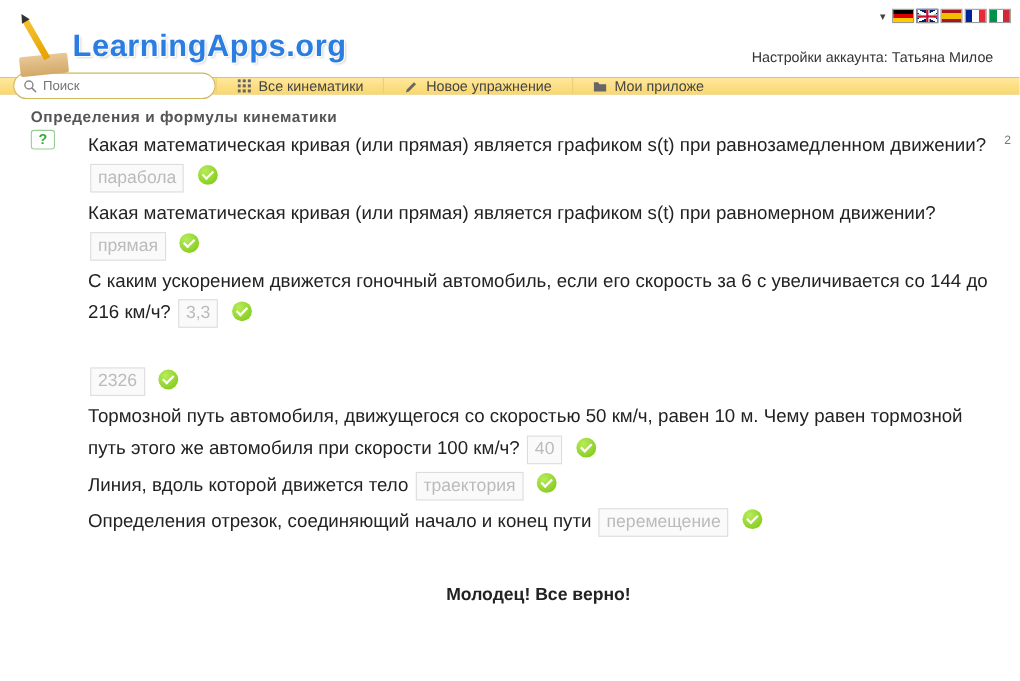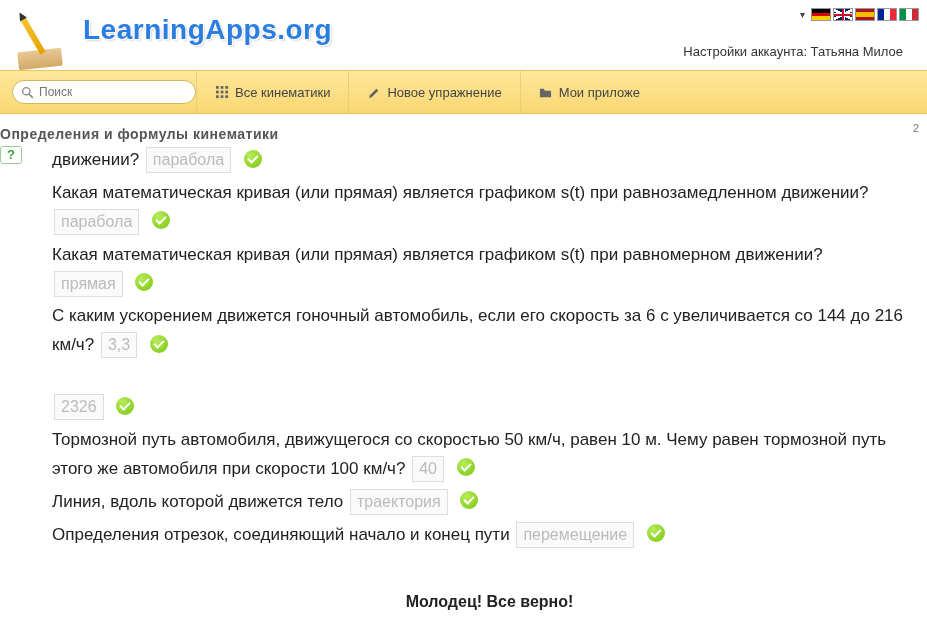--- a/index.html
+++ b/index.html
@@ -1,43 +1,43 @@
 <!DOCTYPE html>
 <html><head>
 <meta charset="utf-8">
 <style>
 *{box-sizing:border-box;margin:0;padding:0}
 body{font-family:Arial,Helvetica,sans-serif;font-size:14px;color:#333;background:#fff;width:927px;height:619px;overflow:hidden;position:relative}
 .header{padding:8px 12px 0;position:relative;height:70px}
-.logo-wrap{display:flex;align-items:flex-start;gap:21px}
+.logo-wrap{display:flex;align-items:center;gap:4px}
 .logo-img{width:50px;height:62px;position:relative}
 .pencil{position:absolute;width:6px;height:40px;background:linear-gradient(#f4c430,#e8a000);transform:rotate(-30deg);left:18px;top:8px;border-radius:2px 2px 0 0}
 .pencil::before{content:"";position:absolute;top:-7px;left:-1px;width:0;height:0;border-left:4px solid transparent;border-right:4px solid transparent;border-bottom:8px solid #333}
 .ruler{position:absolute;width:44px;height:18px;background:linear-gradient(#e8c896,#d2a968);bottom:2px;left:6px;transform:rotate(-6deg);border-radius:2px}
 .logo-text{font-size:28px;font-weight:bold;color:#2a7de1;text-shadow:1px 1px 0 #fff,2px 2px 2px rgba(0,0,0,.15);letter-spacing:.5px;margin-top:6px}
 .flags{position:absolute;right:8px;top:8px;display:flex;gap:2px;align-items:center}
 .flag{width:20px;height:13px;border:1px solid #999;cursor:pointer;display:inline-block}
 .flag-de{background:linear-gradient(#000 33%,#d00 33% 66%,#fc0 66%)}
 .flag-en{background:#012169;position:relative;overflow:hidden}
 .flag-en::before{content:"";position:absolute;inset:0;background:linear-gradient(26deg,transparent 42%,#fff 42% 58%,transparent 58%),linear-gradient(-26deg,transparent 42%,#fff 42% 58%,transparent 58%),linear-gradient(#fff,#fff) center/100% 3px no-repeat,linear-gradient(#fff,#fff) center/3px 100% no-repeat}
 .flag-en::after{content:"";position:absolute;inset:0;background:linear-gradient(#c8102e,#c8102e) center/100% 2px no-repeat,linear-gradient(#c8102e,#c8102e) center/2px 100% no-repeat}
 .flag-es{background:linear-gradient(#aa151b 25%,#f1bf00 25% 75%,#aa151b 75%)}
 .flag-fr{background:linear-gradient(90deg,#002395 33%,#fff 33% 66%,#ed2939 66%)}
 .flag-it{background:linear-gradient(90deg,#009246 33%,#fff 33% 66%,#ce2b37 66%)}
 .drop-arrow{font-size:10px;color:#444;margin-right:4px;cursor:pointer}
 .account{position:absolute;right:24px;top:44px;font-size:13px;color:#333}
-.navbar{background:linear-gradient(#ffe79c,#f9d871);border-top:1px solid #e6c45e;border-bottom:1px solid #e6c45e;height:44px;display:flex;align-items:stretch;padding-left:12px}
+.navbar{background:linear-gradient(#ffe79c,#f9d871);border-top:1px solid #e6c45e;border-bottom:1px solid #e6c45e;height:16px;display:flex;align-items:stretch;padding-left:12px}
 .search-wrap{display:flex;align-items:center;padding:4px 0}
 .search{background:#fff;border:1px solid #d0b85e;border-radius:14px;height:24px;display:flex;align-items:center;padding:0 8px;width:184px}
 .search-icon{width:13px;height:13px;margin-right:5px}
 .search-icon svg{display:block}
 .search input{border:none;outline:none;font-size:12px;width:140px;color:#888;background:transparent}
 .nav-item{display:flex;align-items:center;gap:6px;padding:0 18px;border-left:1px solid #e8cf7a;color:#444;font-size:13px;cursor:pointer}
 .nav-icon{width:14px;height:14px;display:inline-flex;align-items:center;justify-content:center;color:#666}
-.content{padding:8px 0 0}
+.content{padding:8px 28px 0}
 .page-title{font-size:14px;font-weight:bold;color:#555;letter-spacing:.5px;margin:4px 0 4px}
 .count{position:absolute;right:8px;top:122px;font-size:11px;color:#777}
 .exercise{padding-left:52px;position:relative;font-size:17px;line-height:1.7;color:#222}
 .hint-icon{position:absolute;left:0;top:0;width:22px;height:18px;background:#fff;border:1px solid #9c9;border-radius:3px;display:flex;align-items:center;justify-content:center;cursor:pointer}
 .hint-icon span{color:#3a3;font-weight:bold;font-size:13px}
 .qline{margin-bottom:4px}
 .ans{display:inline-block;border:1px solid #ddd;background:#fafafa;color:#bbb;padding:0 6px;height:26px;line-height:24px;font-size:16px;vertical-align:baseline;margin:0 2px}
 .tick{display:inline-flex;width:18px;height:18px;background:radial-gradient(circle at 35% 30%,#b7ec5a,#7ac40e);border-radius:50%;vertical-align:middle;margin-left:6px;align-items:center;justify-content:center;position:relative;top:-2px}
 .tick::after{content:"";width:8px;height:4px;border-left:2px solid #fff;border-bottom:2px solid #fff;transform:rotate(-45deg);margin-top:-2px}
 .congrats{text-align:center;font-size:16px;font-weight:bold;margin-top:38px;color:#222}
@@ -112,25 +112,20 @@
 
 <div class="content">
   <div class="page-title">Определения и формулы кинематики</div>
   <div class="count">2</div>
 
   <div class="exercise">
     <div class="hint-icon">
         <span>?</span>
       </div>
 
-    <div class="qline">
-      <span>движении?</span>
-      <span class="ans">парабола</span>
-      <span class="tick"></span>
-    </div>
 
     <div class="qline">
       <span>Какая математическая кривая (или прямая) является графиком s(t) при равнозамедленном движении?</span>
       <span class="ans">парабола</span>
       <span class="tick"></span>
     </div>
 
     <div class="qline">
       <span>Какая математическая кривая (или прямая) является графиком s(t) при равномерном движении?</span><br>
       <span class="ans">прямая</span>

